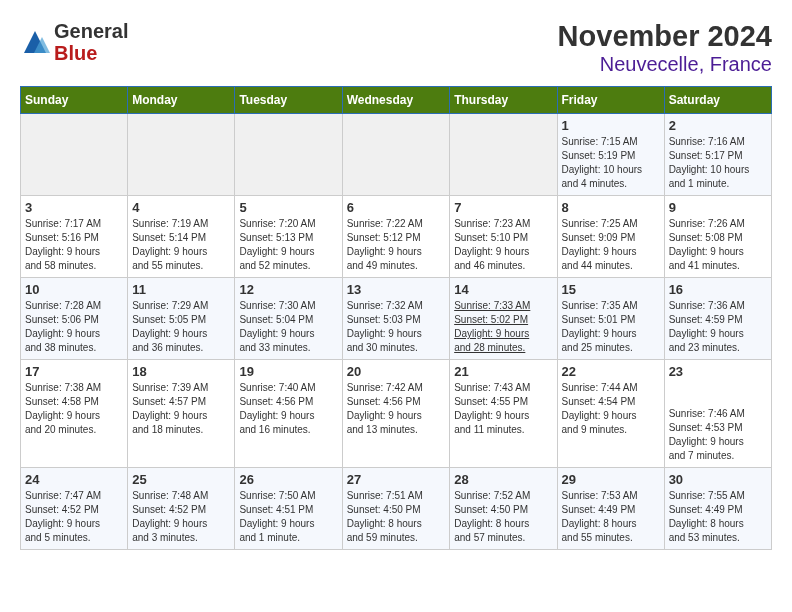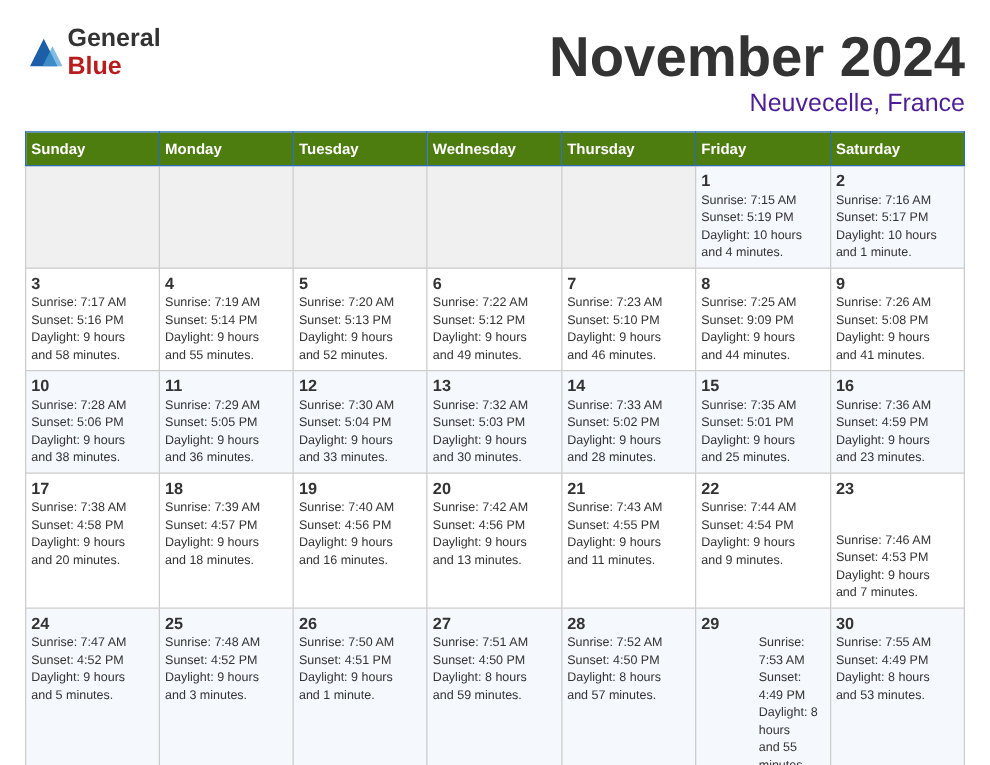--- a/index.html
+++ b/index.html
@@ -29,21 +29,21 @@
     .logo-blue { color: #b91c1c; }
     .logo-icon {
       width: 30px;
       height: 30px;
       margin-right: 4px;
     }
     .title-area {
       text-align: right;
     }
     .month-title {
-      font-size: 45px;
+      font-size: 29px;
       font-weight: bold;
       color: #333;
     }
     .location {
       font-size: 20px;
       color: #4c1d95;
     }
     table {
       width: 100%;
       border-collapse: collapse;
@@ -219,21 +219,21 @@
         </td>
         <td>
           <span class="day-num">13</span>
           <div class="day-info" style="white-space: pre-line;">Sunrise: 7:32 AM
 Sunset: 5:03 PM
 Daylight: 9 hours
 and 30 minutes.</div>
         </td>
         <td>
           <span class="day-num">14</span>
-          <div class="day-info" style="white-space: pre-line;">Sunrise: 7:33 AM
+          <div class="day-info" style="white-space: pre-line; text-decoration: underline;">Sunrise: 7:33 AM
 Sunset: 5:02 PM
 Daylight: 9 hours
 and 28 minutes.</div>
         </td>
         <td>
           <span class="day-num">15</span>
           <div class="day-info" style="white-space: pre-line;">Sunrise: 7:35 AM
 Sunset: 5:01 PM
 Daylight: 9 hours
 and 25 minutes.</div>
@@ -328,21 +328,21 @@
         </td>
         <td>
           <span class="day-num">28</span>
           <div class="day-info" style="white-space: pre-line;">Sunrise: 7:52 AM
 Sunset: 4:50 PM
 Daylight: 8 hours
 and 57 minutes.</div>
         </td>
         <td>
           <span class="day-num">29</span>
-          <div class="day-info" style="white-space: pre-line; margin-left: 46px;">Sunrise: 7:53 AM
+          <div class="day-info" style="white-space: pre-line;">Sunrise: 7:53 AM
 Sunset: 4:49 PM
 Daylight: 8 hours
 and 55 minutes.</div>
         </td>
         <td>
           <span class="day-num">30</span>
           <div class="day-info" style="white-space: pre-line;">Sunrise: 7:55 AM
 Sunset: 4:49 PM
 Daylight: 8 hours
 and 53 minutes.</div>

